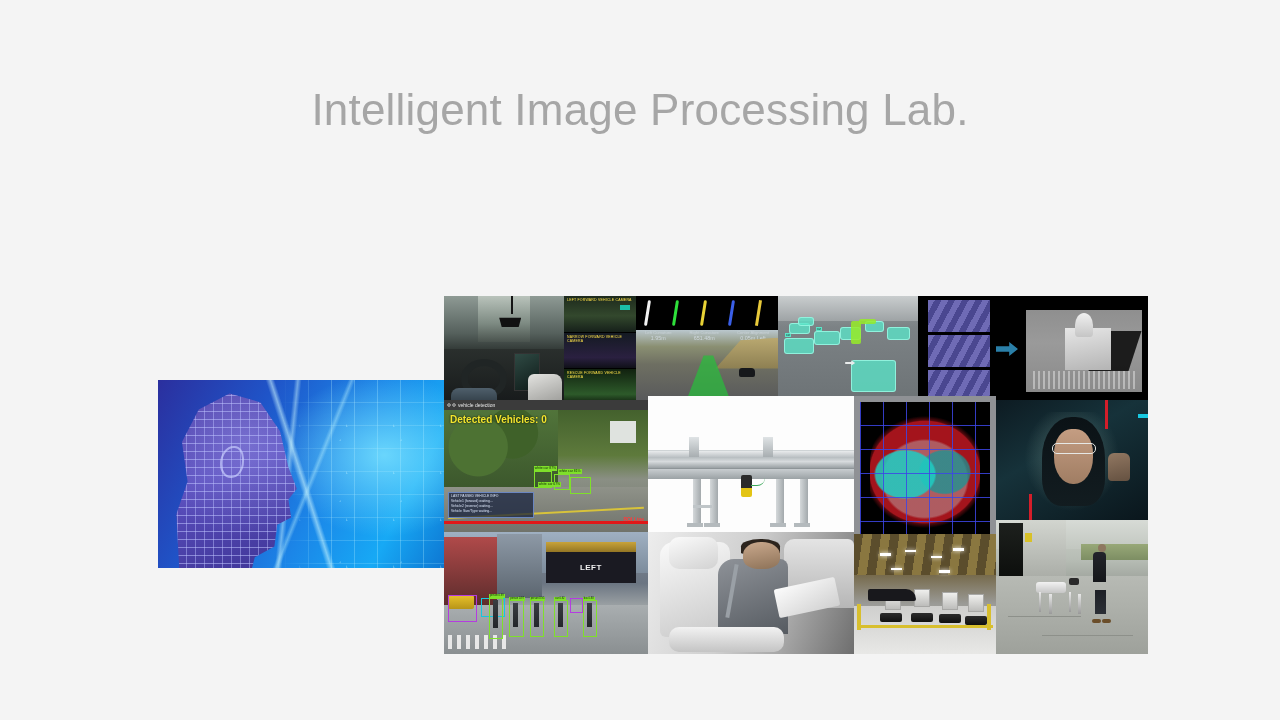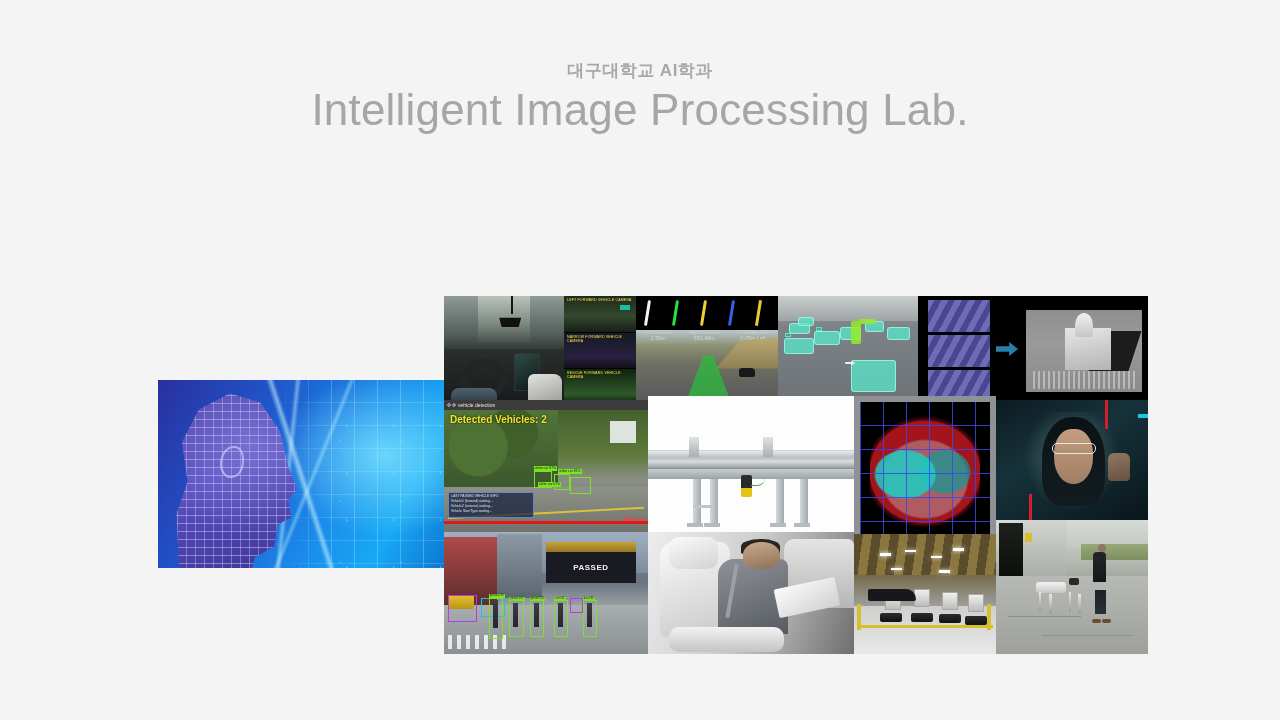--- a/index.html
+++ b/index.html
@@ -346,21 +346,20 @@
     background:#8e7860; border-radius:50%; }
   #quad-robot .man-legs { position:absolute; left:65%; top:52%; width:11px; height:24px;
     background: linear-gradient(180deg,#1d2026,#2b2f36); }
   #quad-robot .shoe { position:absolute; top:74%; width:9px; height:4px; background:#6b4e2a; border-radius:2px; }
 </style>
 </head>
 <body>
 
 <div id="slide">
 
-  <div class="dept-line">대구대학교  AI학과</div>
   <div class="lab-title">Intelligent Image Processing Lab.</div>
 
   <div class="tile" id="ai-head">
     <div class="circuits"></div>
     <div class="rays"></div>
     <div class="head"></div>
     <div class="mesh"></div>
     <div class="ear"></div>
   </div>
 
@@ -464,21 +463,21 @@
       <div>LAST PASSED VEHICLE INFO</div>
       <div>Vehicle1 (forward) waiting...</div>
       <div>Vehicle2 (reverse) waiting...</div>
       <div>Vehicle Size/Type waiting...</div>
     </div>
     <div class="roi">ROI Line</div>
     <div class="titlebar">
       <span class="dots"></span>
       <span>vehicle detection</span>
     </div>
-    <div class="counter">Detected Vehicles: 2</div>
+    <div class="counter">Detected Vehicles: 0</div>
   </div>
 
   <div class="tile" id="guardrail">
     <div class="post p1"></div>
     <div class="post p2"></div>
     <div class="post p3"></div>
     <div class="post p4"></div>
     <div class="foot f1"></div>
     <div class="foot f2"></div>
     <div class="foot f3"></div>
@@ -508,21 +507,21 @@
     <div class="bar-red"></div>
     <div class="bar-red2"></div>
     <div class="bar-cy"></div>
   </div>
 
   <div class="tile" id="ped-detect">
     <div class="sky"></div>
     <div class="bldg-l"></div>
     <div class="bldg-c"></div>
     <div class="awning"></div>
-    <div class="duane">PASSED</div>
+    <div class="duane">LEFT</div>
     <div class="sidewalk"></div>
     <div class="cross"></div>
     <div class="bus"></div>
     <div class="pbox m" style="left:2%;top:52%;width:14%;height:22%"></div>
     <div class="pbox v" style="left:18%;top:54%;width:12%;height:16%"></div>
     <div class="person" style="left:24%;top:56%;width:5px;height:28px"></div>
     <div class="pbox" style="left:22%;top:54%;width:7%;height:34%"></div>
     <div class="plabel" style="left:22%;top:51%">person 0.99</div>
     <div class="person" style="left:34%;top:58%;width:5px;height:24px"></div>
     <div class="pbox" style="left:32%;top:56%;width:7%;height:30%"></div>

